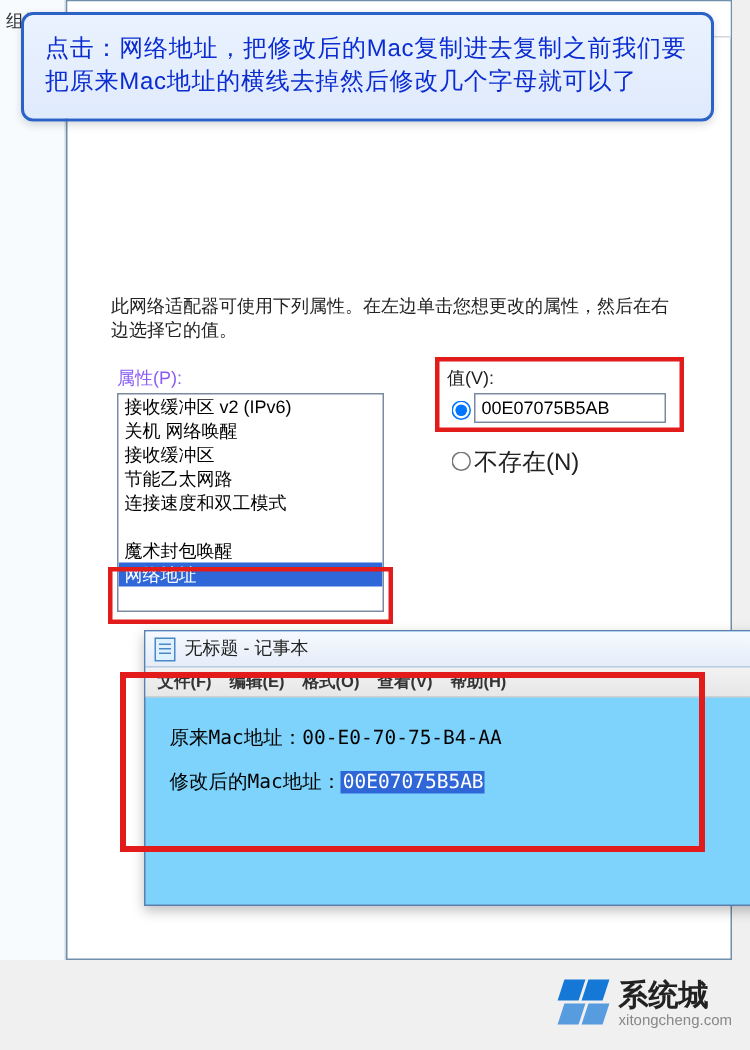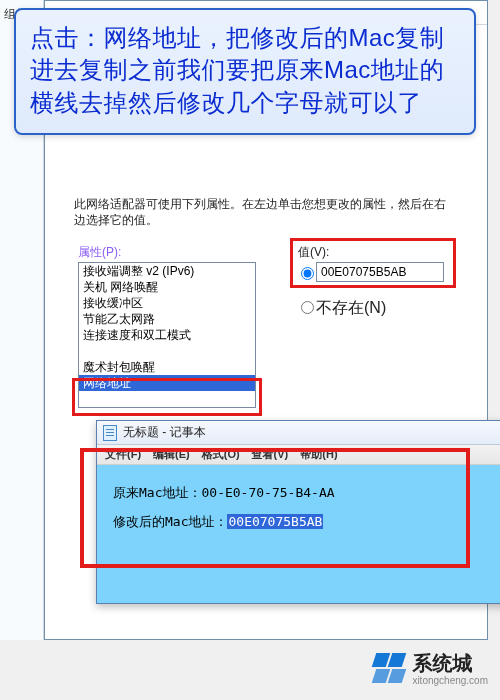--- a/index.html
+++ b/index.html
@@ -50,21 +50,21 @@
     width: 462px;
     padding: 12px 14px 14px 14px;
     background: linear-gradient(#eaf2fe,#dfeafc);
     border: 2px solid #2a62c8;
     border-radius: 8px;
     box-shadow: 0 2px 6px rgba(0,0,0,.15);
     z-index: 50;
   }
   .callout-text {
     color: #0a2cd0;
-    font-size: 24px;
+    font-size: 16px;
     line-height: 1.35;
     font-weight: 400;
     letter-spacing: .5px;
   }
 
   
   .desc {
     position: absolute;
     left: 74px; top: 196px;
     width: 380px;
@@ -229,21 +229,21 @@
   <div class="inner"></div>
 </div>
 
 <div class="callout">
   <div class="callout-text">点击：网络地址，把修改后的Mac复制进去复制之前我们要把原来Mac地址的横线去掉然后修改几个字母就可以了</div>
 </div>
 
 <div class="desc">此网络适配器可使用下列属性。在左边单击您想更改的属性，然后在右边选择它的值。</div>
 <div class="prop-label">属性(P):</div>
 <div class="prop-list" id="prop-list">
-    <div class="item">接收端调整 v2 (IPv6)</div>
+    <div class="item">接收缓冲区 v2 (IPv6)</div>
     <div class="item">关机 网络唤醒</div>
     <div class="item">接收缓冲区</div>
     <div class="item">节能乙太网路</div>
     <div class="item">连接速度和双工模式</div>
     <div class="item">&nbsp;</div>
     <div class="item">魔术封包唤醒</div>
     <div class="item sel">网络地址</div>
   </div>
 <div class="prop-list-hl"></div>
 

